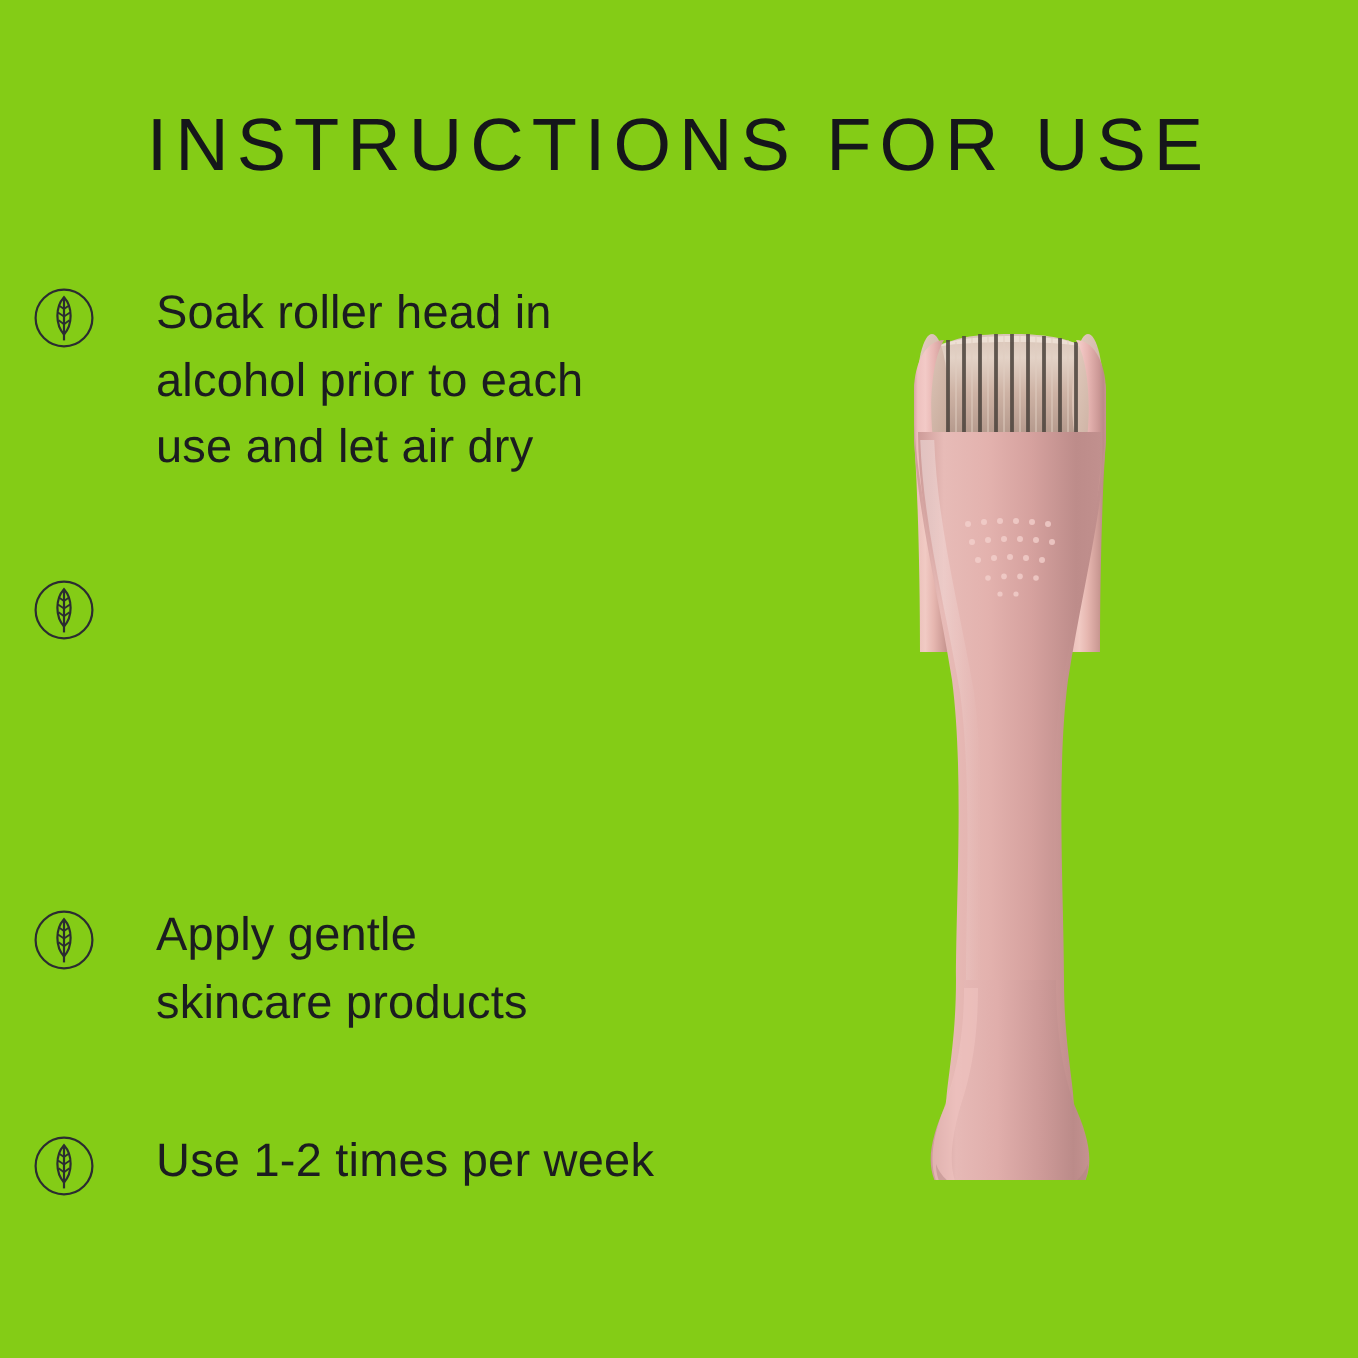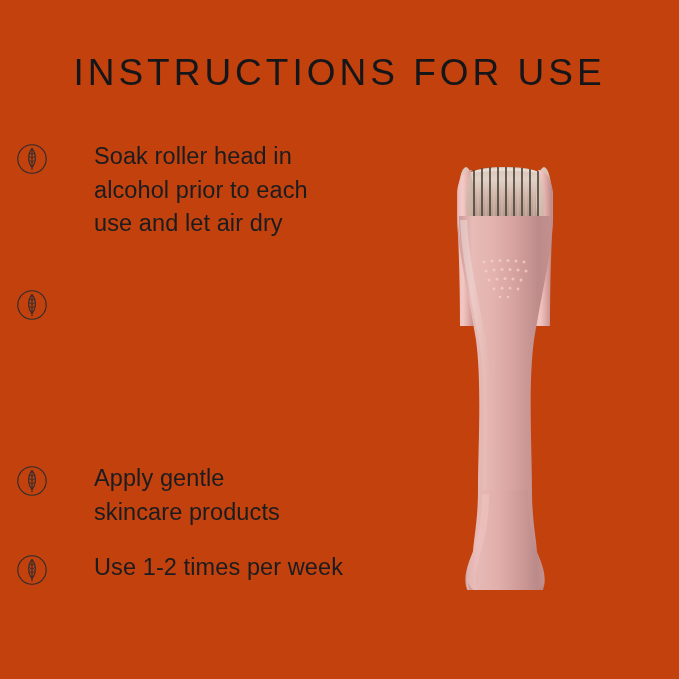--- a/index.html
+++ b/index.html
@@ -3,21 +3,21 @@
 <meta charset="utf-8">
 <style>
   html,body{margin:0;padding:0;}
   body{
     width:679px;height:679px;
     background:#d7defc;
     font-family:"Liberation Sans", sans-serif;
     overflow:hidden;
     position:relative;
   }
-  #page{position:absolute;inset:0;background:#c2410c;text-decoration:underline;}
+  #page{position:absolute;inset:0;background:#84cc16;text-decoration:underline;}
 
   
   .title{
     position:absolute;
     left:0; top:52px; width:679px;
     text-align:center;
     font-size:37px;
     letter-spacing:4.0px;
     color:#15161a;
     font-weight:400;
@@ -35,21 +35,21 @@
     display:flex;
     align-items:flex-start;
   }
   .step .icon-wrap{
     width:32px;height:32px;
     flex:0 0 32px;
     margin-top:3px;
   }
   .step .icon-wrap svg{display:block;width:32px;height:32px;}
   .step .txt{
-    margin-left:46px;
+    margin-left:30px;
     font-size:23.5px;
     line-height:33.5px;
     color:#1b1c20;
     letter-spacing:0.1px;
     font-weight:400;
     white-space:pre-line;
   }
 
   
   .roller{
@@ -96,39 +96,39 @@
           <line x1="16" y1="11.5" x2="13.3" y2="9.6" stroke="#2b2c31" stroke-width="0.9"></line>
           <line x1="16" y1="11.5" x2="18.7" y2="9.6" stroke="#2b2c31" stroke-width="0.9"></line>
           <line x1="16" y1="15.3" x2="13.0" y2="13.3" stroke="#2b2c31" stroke-width="0.9"></line>
           <line x1="16" y1="15.3" x2="19.0" y2="13.3" stroke="#2b2c31" stroke-width="0.9"></line>
           <line x1="16" y1="19.1" x2="13.3" y2="17.1" stroke="#2b2c31" stroke-width="0.9"></line>
           <line x1="16" y1="19.1" x2="18.7" y2="17.1" stroke="#2b2c31" stroke-width="0.9"></line>
         </svg>
       </div>
     </div>
 
-    <div class="step" style="top:322px;left:0px;">
+    <div class="step" style="top:311px;left:0px;">
       <div class="icon-wrap">
         <svg viewBox="0 0 32 32">
           <circle cx="16" cy="16" r="14.2" fill="none" stroke="#2b2c31" stroke-width="1.1"></circle>
           <path d="M16 5.6 C11.6 10.4 11.6 19.4 16 24.2 C20.4 19.4 20.4 10.4 16 5.6 Z" fill="none" stroke="#2b2c31" stroke-width="1.1"></path>
           <line x1="16" y1="5.6" x2="16" y2="27.2" stroke="#2b2c31" stroke-width="1.1"></line>
           <line x1="16" y1="11.5" x2="13.3" y2="9.6" stroke="#2b2c31" stroke-width="0.9"></line>
           <line x1="16" y1="11.5" x2="18.7" y2="9.6" stroke="#2b2c31" stroke-width="0.9"></line>
           <line x1="16" y1="15.3" x2="13.0" y2="13.3" stroke="#2b2c31" stroke-width="0.9"></line>
           <line x1="16" y1="15.3" x2="19.0" y2="13.3" stroke="#2b2c31" stroke-width="0.9"></line>
           <line x1="16" y1="19.1" x2="13.3" y2="17.1" stroke="#2b2c31" stroke-width="0.9"></line>
           <line x1="16" y1="19.1" x2="18.7" y2="17.1" stroke="#2b2c31" stroke-width="0.9"></line>
         </svg>
       </div>
       <div class="txt">Apply gentle
 skincare products</div>
     </div>
 
-    <div class="step" style="top:411px;left:0px;justify-content:space-between;">
+    <div class="step" style="top:424px;left:0px;justify-content:space-between;">
       <div class="icon-wrap">
         <svg viewBox="0 0 32 32">
           <circle cx="16" cy="16" r="14.2" fill="none" stroke="#2b2c31" stroke-width="1.1"></circle>
           <path d="M16 5.6 C11.6 10.4 11.6 19.4 16 24.2 C20.4 19.4 20.4 10.4 16 5.6 Z" fill="none" stroke="#2b2c31" stroke-width="1.1"></path>
           <line x1="16" y1="5.6" x2="16" y2="27.2" stroke="#2b2c31" stroke-width="1.1"></line>
           <line x1="16" y1="11.5" x2="13.3" y2="9.6" stroke="#2b2c31" stroke-width="0.9"></line>
           <line x1="16" y1="11.5" x2="18.7" y2="9.6" stroke="#2b2c31" stroke-width="0.9"></line>
           <line x1="16" y1="15.3" x2="13.0" y2="13.3" stroke="#2b2c31" stroke-width="0.9"></line>
           <line x1="16" y1="15.3" x2="19.0" y2="13.3" stroke="#2b2c31" stroke-width="0.9"></line>
           <line x1="16" y1="19.1" x2="13.3" y2="17.1" stroke="#2b2c31" stroke-width="0.9"></line>

